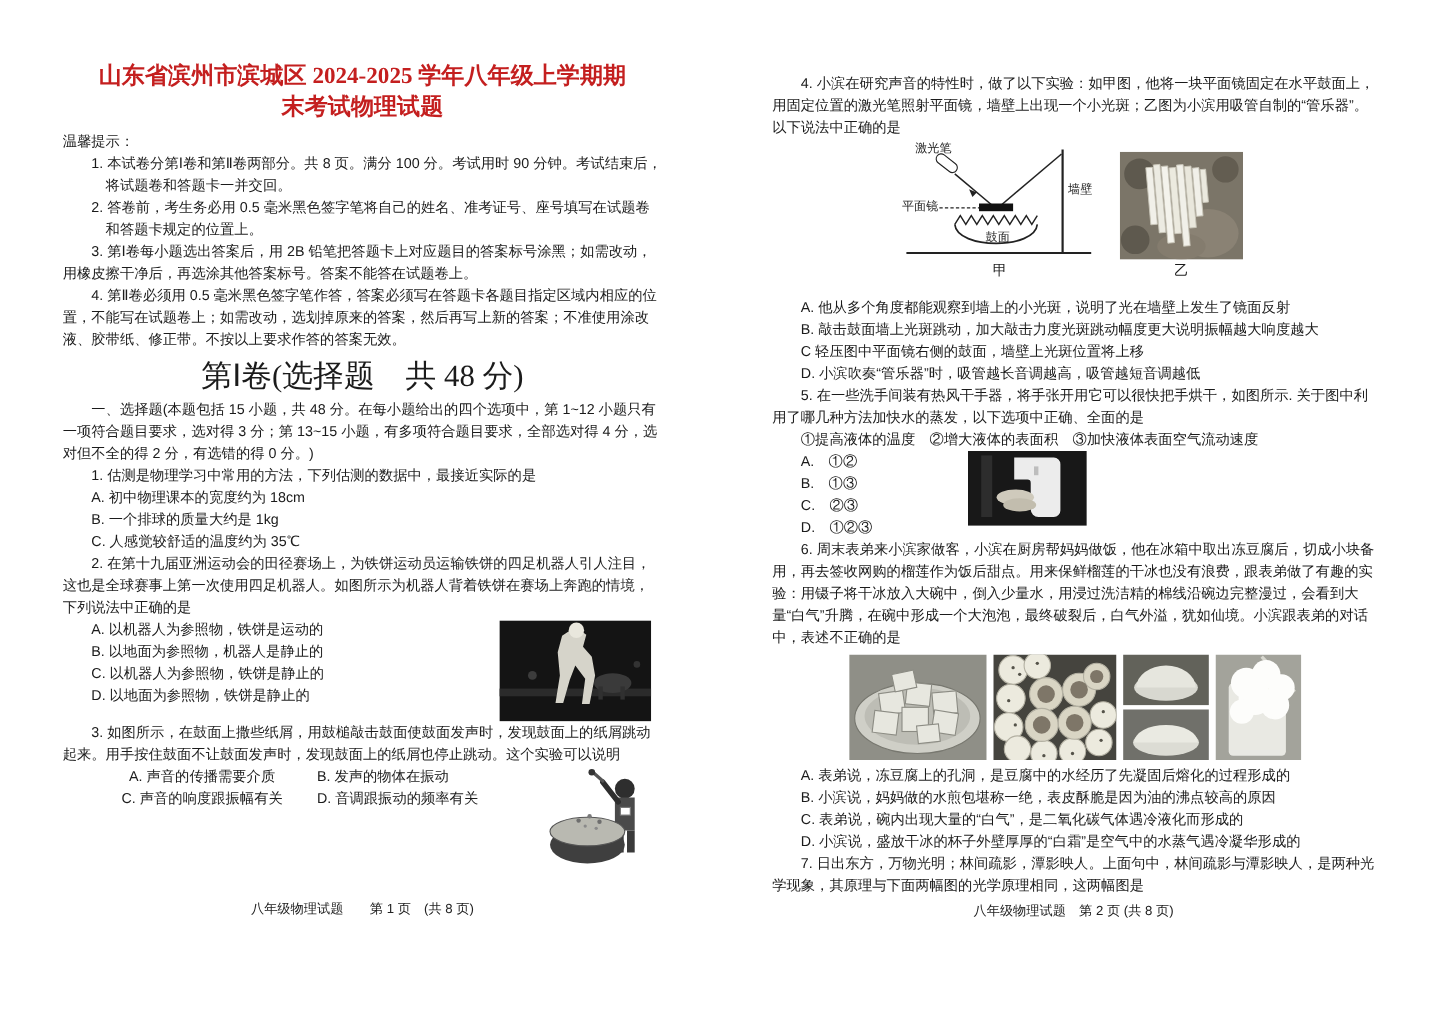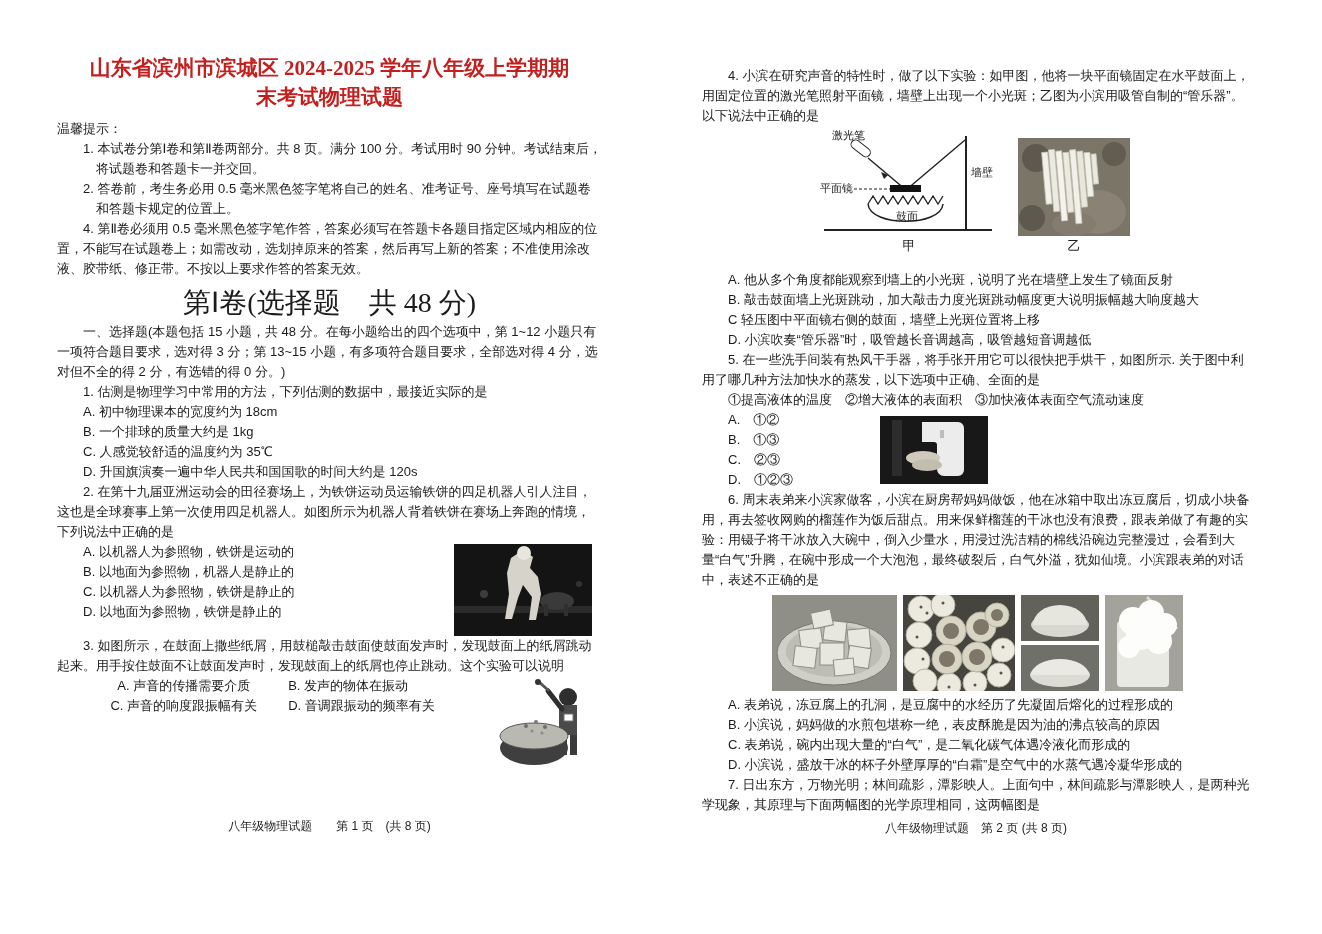--- a/index.html
+++ b/index.html
@@ -23,47 +23,47 @@
   #page1 .footer { top:762px; }
   #page2 .footer { top:752px; }
   .fig4-row { display:flex; align-items:flex-end; margin:4px 0 16px 118px; gap:20px; }
   .fig-jia { position:relative; width:178px; height:106px; }
   .fig-lbl { position:absolute; font-size:11px; line-height:12px; color:#1b1b1b; white-space:nowrap; }
   .lbl-laser { left:12px; top:-1px; }
   .lbl-wall  { left:151px; top:36px; }
   .lbl-mirror{ left:0px; top:52px; }
   .lbl-drum  { left:76px; top:80px; }
   .fig-cap { text-align:center; font-size:13px; line-height:16px; margin-top:2px; }
-  .q5-row { display:flex; align-items:center; }
+  .q5-row { display:flex; align-items:flex-start; }
   .q5-opts { width:178px; }
   .q6-imgs { display:flex; gap:6px; margin:5px 0 4px 70px; align-items:flex-end; }
   svg { display:block; }
 </style>
 </head>
 <body>
 
 <div class="sheet">
 
   <div class="page" id="page1">
     <div class="title">山东省滨州市滨城区 2024-2025 学年八年级上学期期</div>
     <div class="title">末考试物理试题</div>
 
     <p class="tips-label">温馨提示：</p>
     <p class="tip-hang">1. 本试卷分第Ⅰ卷和第Ⅱ卷两部分。共 8 页。满分 100 分。考试用时 90 分钟。考试结束后，将试题卷和答题卡一并交回。</p>
     <p class="tip-hang">2. 答卷前，考生务必用 0.5 毫米黑色签字笔将自己的姓名、准考证号、座号填写在试题卷和答题卡规定的位置上。</p>
+    <p class="tip-flush">3. 第Ⅰ卷每小题选出答案后，用 2B 铅笔把答题卡上对应题目的答案标号涂黑；如需改动，用橡皮擦干净后，再选涂其他答案标号。答案不能答在试题卷上。</p>
     <p class="tip-flush">4. 第Ⅱ卷必须用 0.5 毫米黑色签字笔作答，答案必须写在答题卡各题目指定区域内相应的位置，不能写在试题卷上；如需改动，选划掉原来的答案，然后再写上新的答案；不准使用涂改液、胶带纸、修正带。不按以上要求作答的答案无效。</p>
 
     <div class="section-heading">第Ⅰ卷(选择题　共 48 分)</div>
     <p class="indent">一、选择题(本题包括 15 小题，共 48 分。在每小题给出的四个选项中，第 1~12 小题只有一项符合题目要求，选对得 3 分；第 13~15 小题，有多项符合题目要求，全部选对得 4 分，选对但不全的得 2 分，有选错的得 0 分。)</p>
 
     <p class="indent">1. 估测是物理学习中常用的方法，下列估测的数据中，最接近实际的是</p>
     <p class="opt">A. 初中物理课本的宽度约为 18cm</p>
     <p class="opt">B. 一个排球的质量大约是 1kg</p>
     <p class="opt">C. 人感觉较舒适的温度约为 35℃</p>
-    <p class="opt">D. 升国旗演奏一遍中华人民共和国国歌的时间大约是 120s</p>
 
     <p class="indent">2. 在第十九届亚洲运动会的田径赛场上，为铁饼运动员运输铁饼的四足机器人引人注目，这也是全球赛事上第一次使用四足机器人。如图所示为机器人背着铁饼在赛场上奔跑的情境，下列说法中正确的是</p>
     <div class="media-row">
       <span class="media-right">
         <svg width="138" height="92" viewBox="0 0 138 92">
           <rect width="138" height="92" fill="#141414"></rect>
           <rect x="0" y="62" width="138" height="7" fill="#2b2b2b"></rect>
           <ellipse cx="103" cy="57" rx="17" ry="9" fill="#3a3a3a"></ellipse>
           <rect x="90" y="60" width="4" height="12" fill="#303030"></rect>
           <rect x="110" y="60" width="4" height="12" fill="#303030"></rect>

